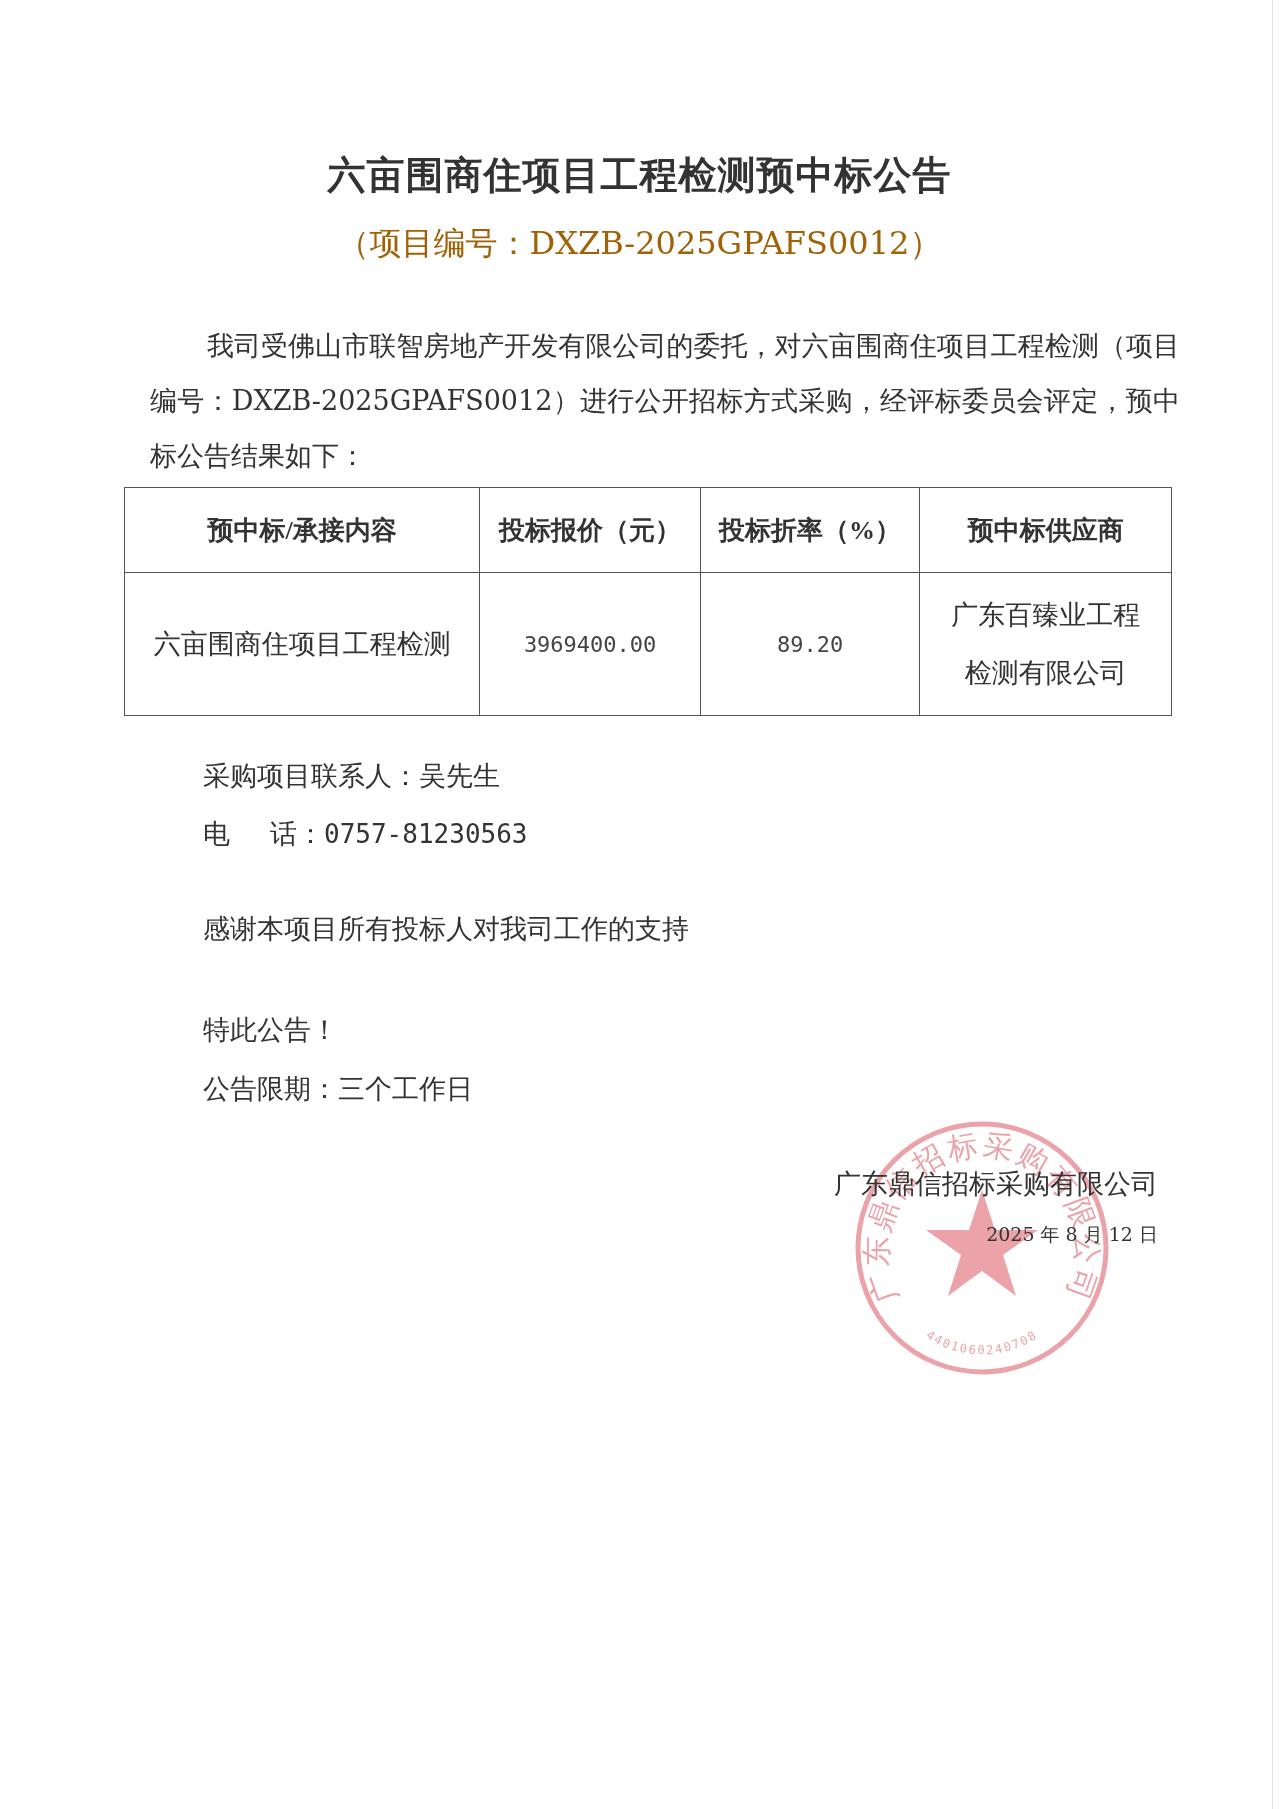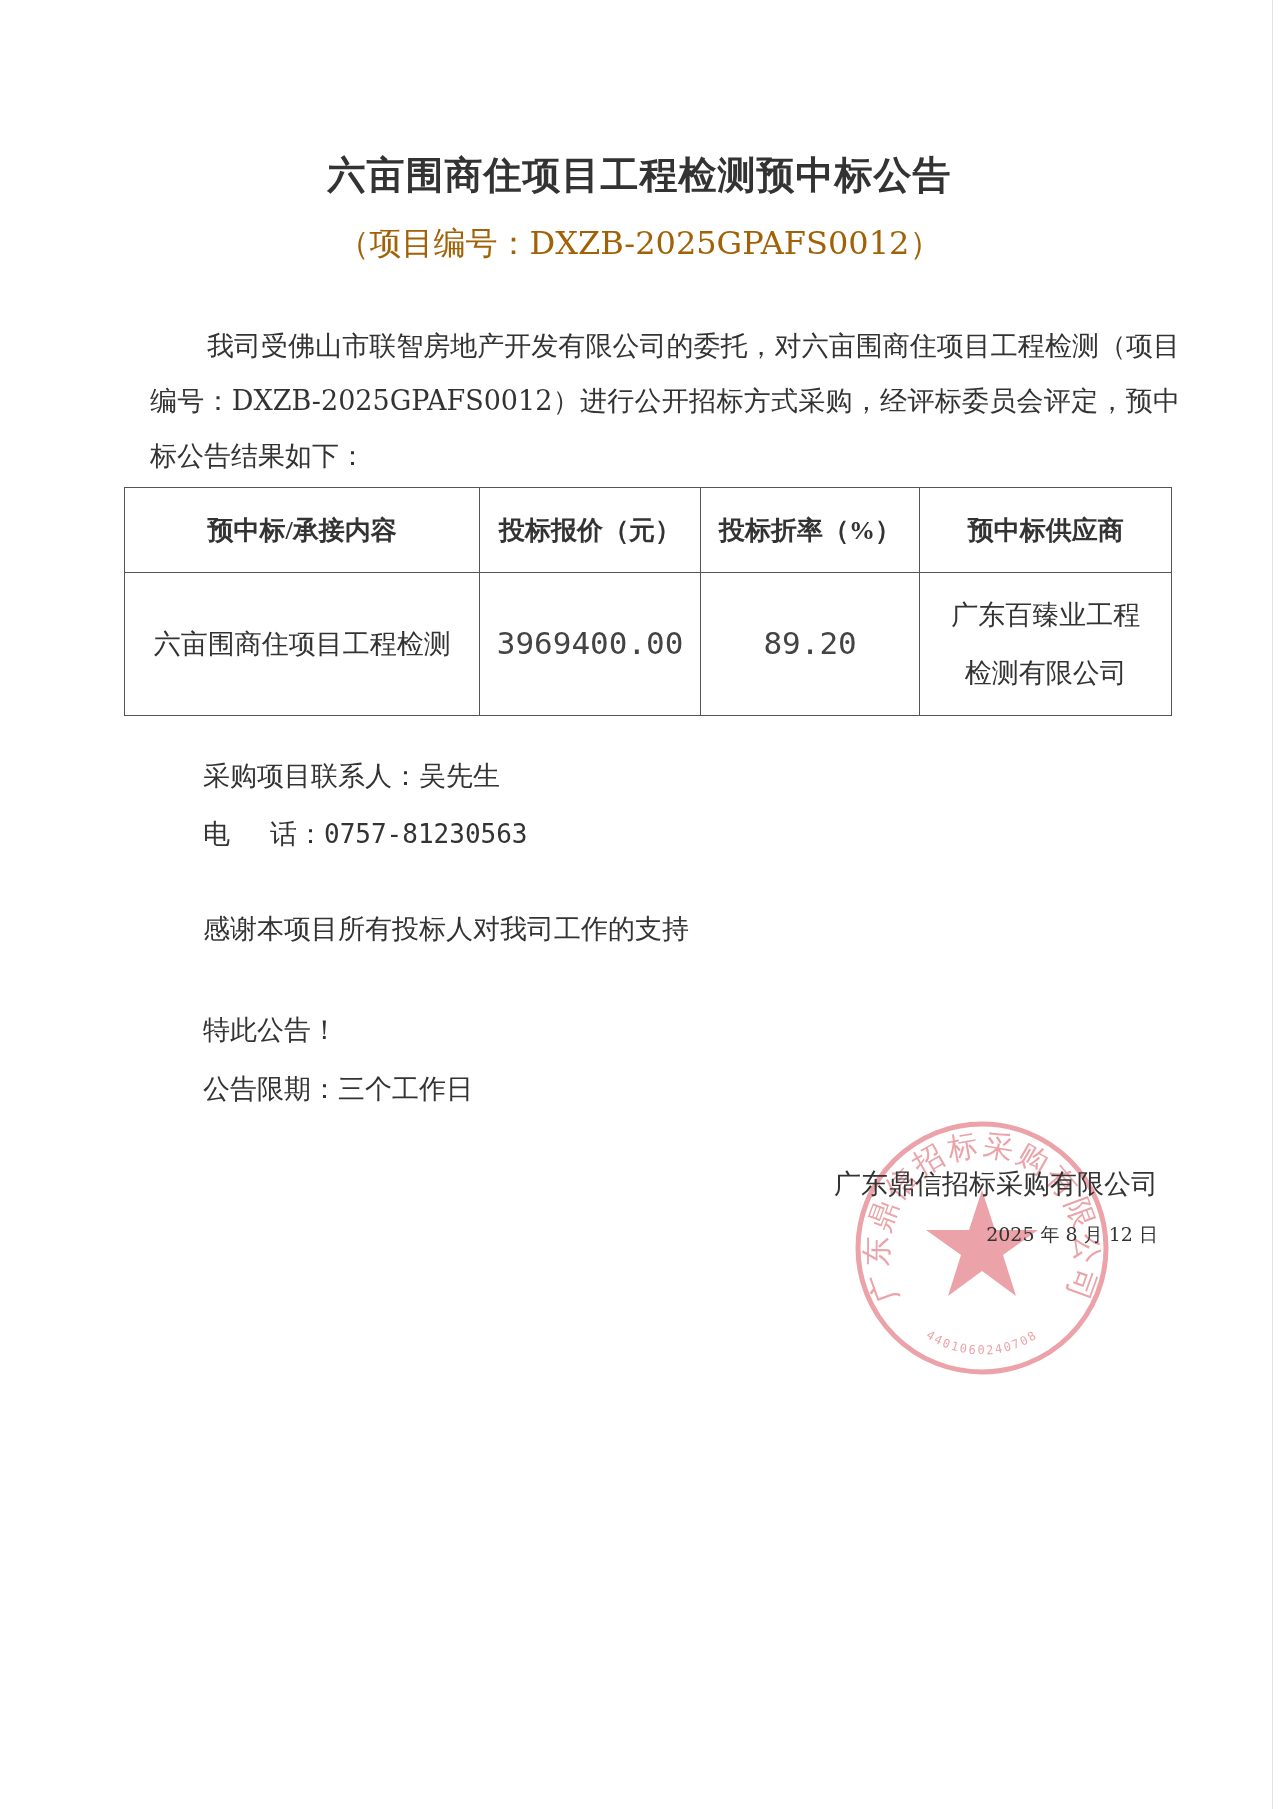--- a/index.html
+++ b/index.html
@@ -78,21 +78,21 @@
     table.result td {
       height: 142px;
       line-height: 58px;
     }
     .col1 { width: 352px; }
     .col2 { width: 218px; }
     .col3 { width: 217px; }
     .col4 { width: 249px; }
     .mono-num {
       font-family: "DejaVu Sans Mono", "Liberation Mono", monospace;
-      font-size: 31px;
+      font-size: 22px;
       color: #444;
     }
 
     .line {
       left: 203px;
       font-size: 27px;
       color: #333;
     }
     .phone-gap { display: inline-block; width: 40px; }
 

